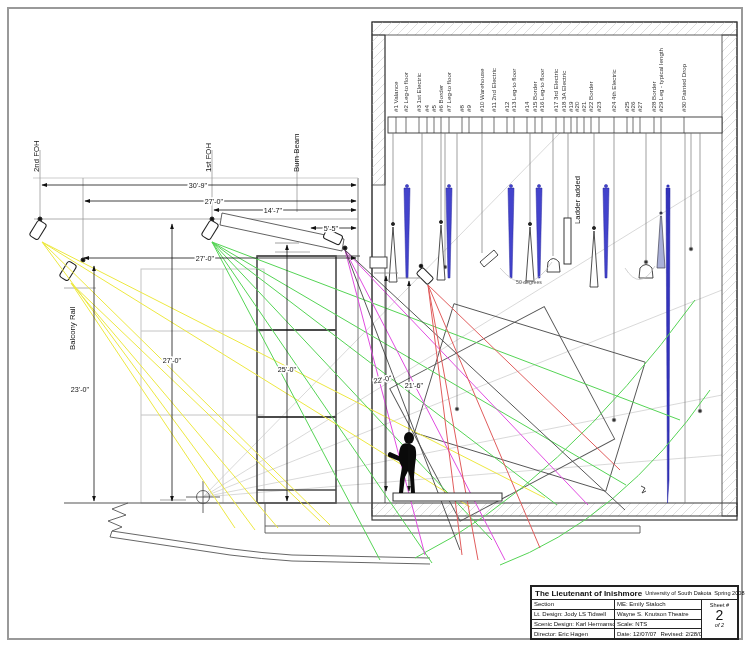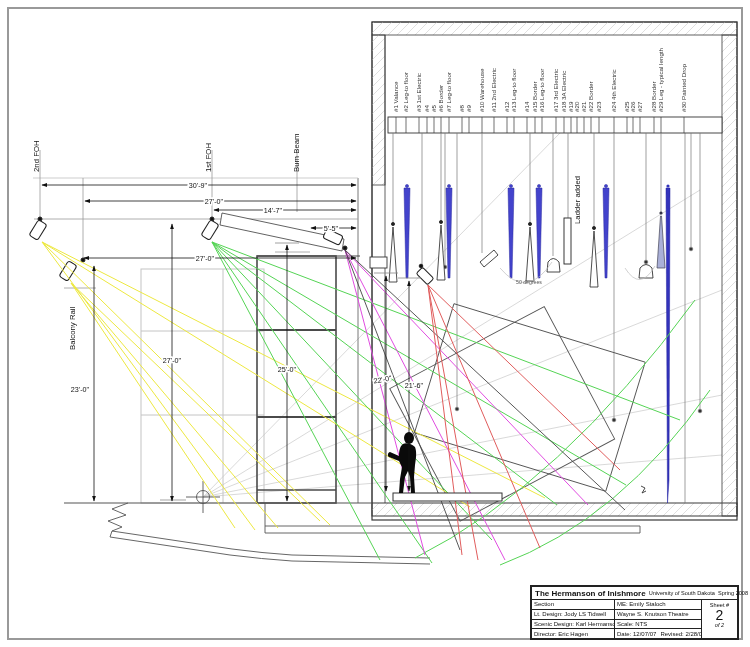--- a/index.html
+++ b/index.html
@@ -335,21 +335,21 @@
     <text class="poslab" transform="translate(211,172) rotate(-90)">1st FOH</text>
     <text class="poslab" transform="translate(299,172) rotate(-90)">Bum Beam</text>
     <text class="poslab" transform="translate(75,350) rotate(-90)">Balcony Rail</text>
     <text class="poslab" transform="translate(580,224) rotate(-90)">Ladder added</text>
     <text class="tiny" x="516" y="284">50 degrees</text>
   </g>
 </svg>
 
 <div class="tb">
   <div class="tb-head">
-    <span class="tb-title">The Hermanson of Inishmore</span>
+    <span class="tb-title">The Lieutenant of Inishmore</span>
     <span class="tb-org">University of South Dakota</span>
     <span class="tb-term">Spring 2008</span>
   </div>
   <div class="tb-body">
     <div class="tb-col1">
       <div class="tb-cell">Section</div>
       <div class="tb-cell">Lt. Design: Jody LS Tidwell</div>
       <div class="tb-cell">Scenic Design: Karl Hermanson</div>
       <div class="tb-cell">Director:  Eric Hagen</div>
     </div>

